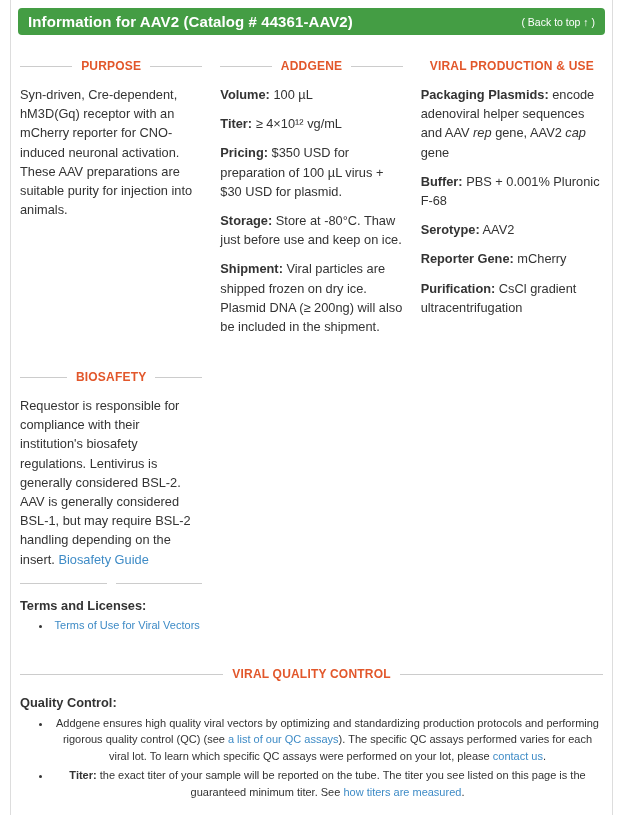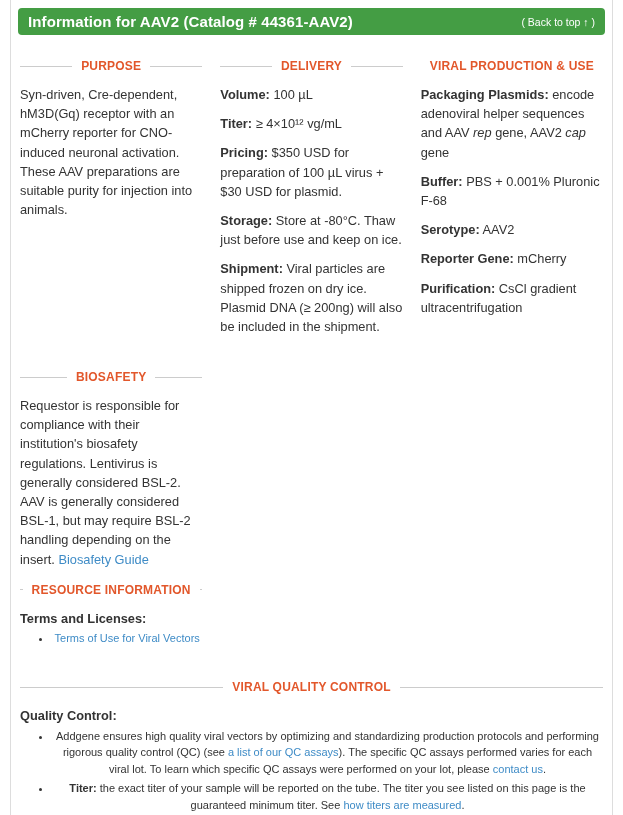--- a/index.html
+++ b/index.html
@@ -56,21 +56,21 @@
         <span class="hline"></span>
         <span class="htext">PURPOSE</span>
         <span class="hline"></span>
       </div>
       <p class="t"><span class="">Syn-driven, Cre-dependent, hM3D(Gq) receptor with an mCherry reporter for CNO-induced neuronal activation. These AAV preparations are suitable purity for injection into animals.</span></p>
     </div>
 
     <div>
       <div class="sec-h">
         <span class="hline"></span>
-        <span class="htext">DELIVERY</span>
+        <span class="htext">ADDGENE</span>
         <span class="hline"></span>
       </div>
       <p class="t"><span class="b">Volume:</span><span class=""> 100 µL</span></p>
       <p class="t"><span class="b">Titer:</span><span class=""> ≥ 4×10¹² vg/mL</span></p>
       <p class="t"><span class="b">Pricing:</span><span class=""> $350 USD for preparation of 100 µL virus + $30 USD for plasmid.</span></p>
       <p class="t"><span class="b">Storage:</span><span class=""> Store at -80°C. Thaw just before use and keep on ice.</span></p>
       <p class="t"><span class="b">Shipment:</span><span class=""> Viral particles are shipped frozen on dry ice. Plasmid DNA (≥ 200ng) will also be included in the shipment.</span></p>
     </div>
 
     <div>
@@ -91,21 +91,20 @@
         <div class="sec-h">
           <span class="hline"></span>
           <span class="htext">BIOSAFETY</span>
           <span class="hline"></span>
         </div>
         <p class="t"><span class="">Requestor is responsible for compliance with their institution's biosafety regulations. Lentivirus is generally considered BSL-2. AAV is generally considered BSL-1, but may require BSL-2 handling depending on the insert. </span><a href="#" class="lnk">Biosafety Guide</a></p>
       </div>
       <div>
         <div class="sec-h tight">
           <span class="hline"></span>
-          <span class="htext">RESOURCE INFORMATION</span>
           <span class="hline"></span>
         </div>
         <p class="lbl">Terms and Licenses:</p>
         <ul class="blt">
           <li><a href="#" class="lnk">Terms of Use for Viral Vectors</a></li>
         </ul>
       </div>
     </div>
   </div>
 

